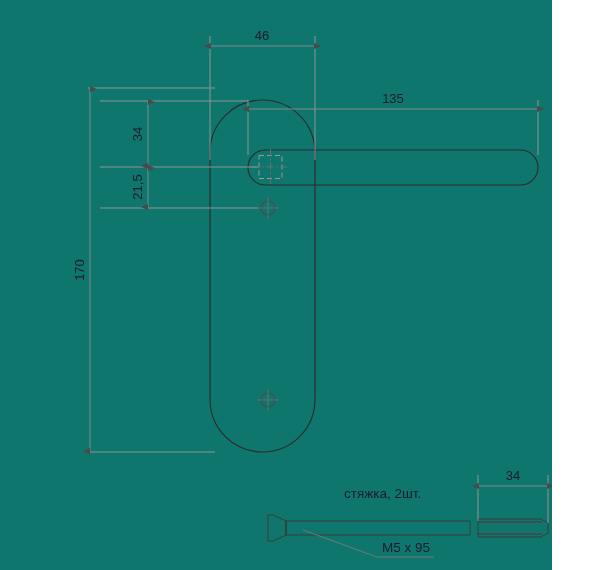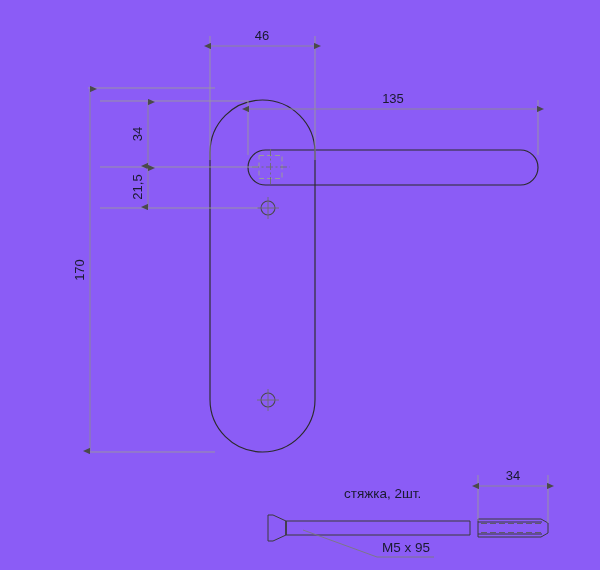--- a/index.html
+++ b/index.html
@@ -5,23 +5,23 @@
   html, body {
     margin: 0;
     padding: 0;
     background: #ffffff;
   }
   body {
     font-family: "Liberation Sans", sans-serif;
   }
   #drawing-root {
     position: relative;
-    width: 600px;
+    width: 552px;
     height: 570px;
-    background: #8b5cf6;
+    background: #0f766e;
     overflow: hidden;
   }
   #drawing-svg {
     display: block;
     width: 600px;
     height: 570px;
   }
   .dim-text {
     font-family: "Liberation Sans", sans-serif;
     font-size: 13px;

